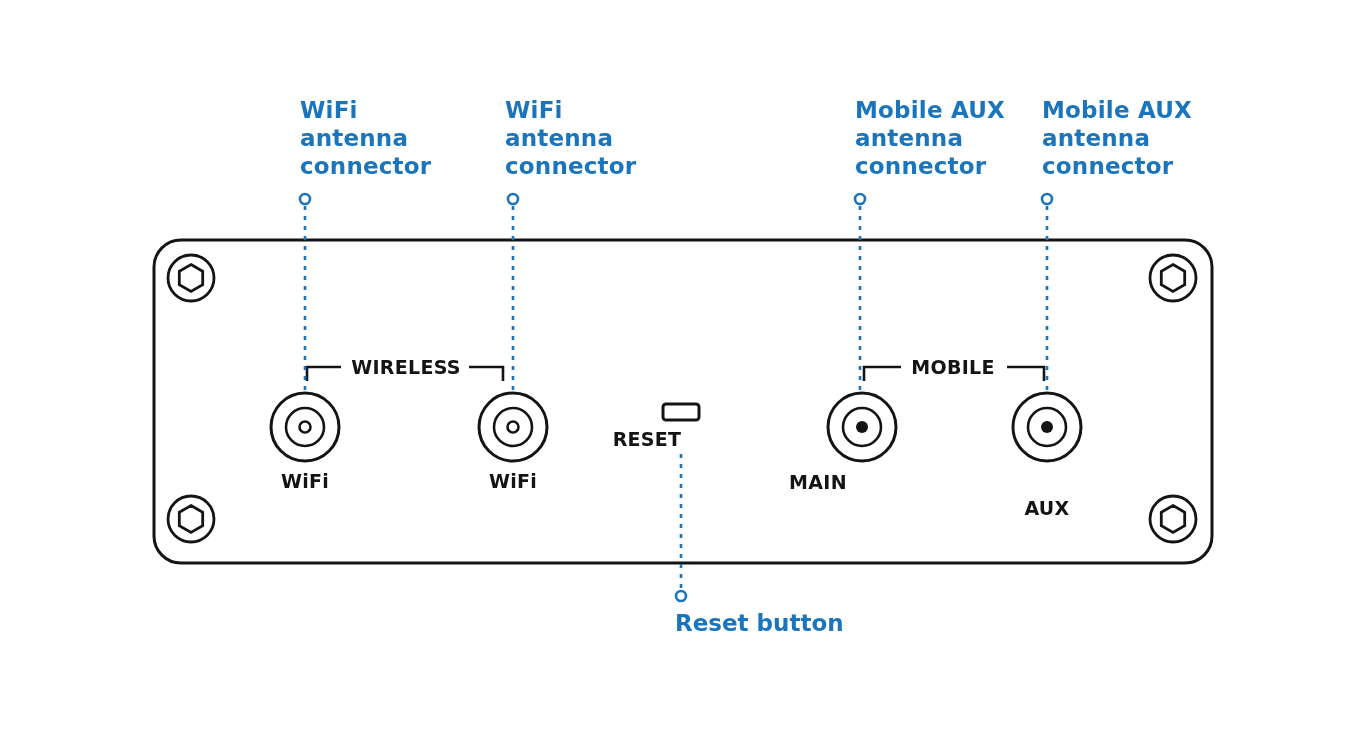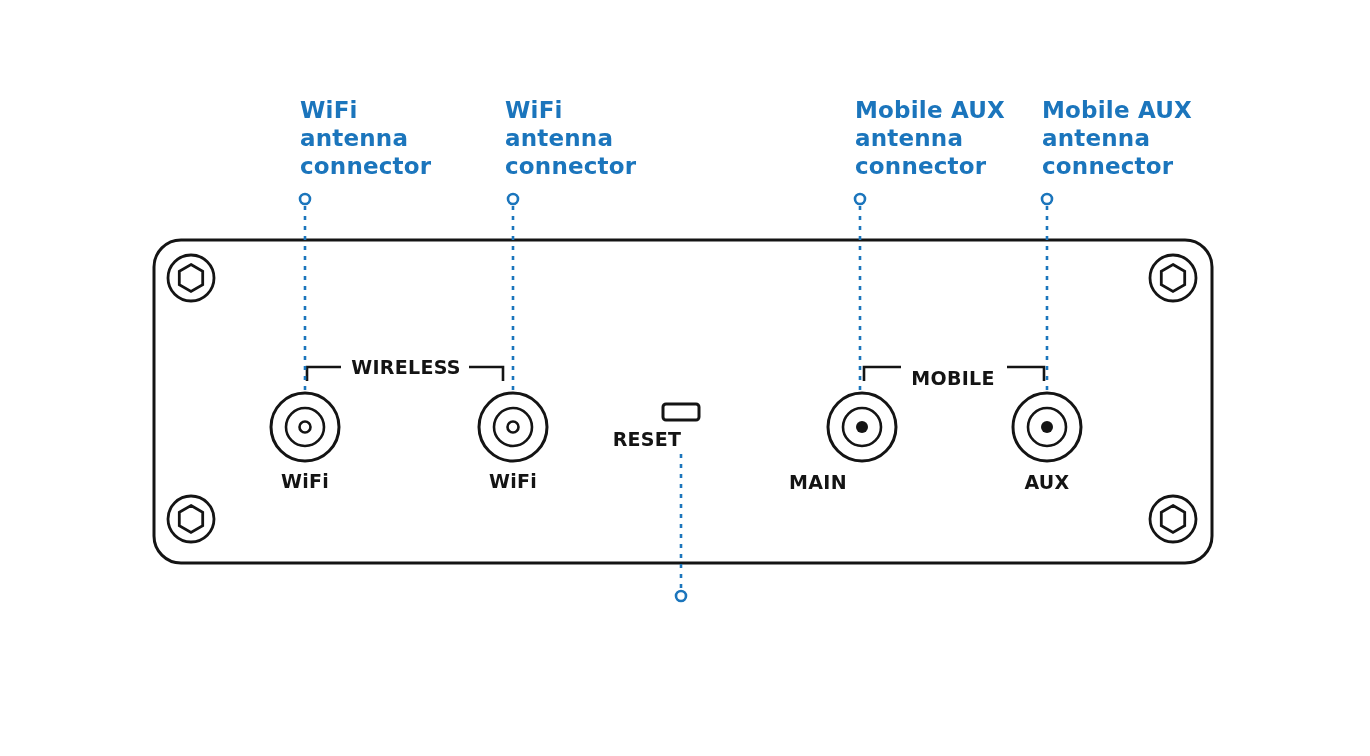--- a/index.html
+++ b/index.html
@@ -146,21 +146,22 @@
     <div>connector</div>
   </div>
 
   <div class="callout" style="left:1042px; top:96px">
     <div>Mobile AUX</div>
     <div>antenna</div>
     <div>connector</div>
   </div>
 
   <div class="panel-label" style="left:406px; top:356px">WIRELESS</div>
-  <div class="panel-label" style="left:953px; top:367px">MOBILE</div>
+  <div class="panel-label" style="left:953px; top:356px">MOBILE</div>
   <div class="panel-label" style="left:647px; top:428px">RESET</div>
   <div class="panel-label" style="left:305px; top:470px">WiFi</div>
   <div class="panel-label" style="left:513px; top:470px">WiFi</div>
   <div class="panel-label" style="left:818px; top:471px">MAIN</div>
-  <div class="panel-label" style="left:1047px; top:471px">AUX</div>
+  <div class="panel-label" style="left:1047px; top:497px">AUX</div>
 
+  <div class="reset-callout" style="left:675px; top:610px">Reset button</div>
 
 </div>
 
 </body></html>

